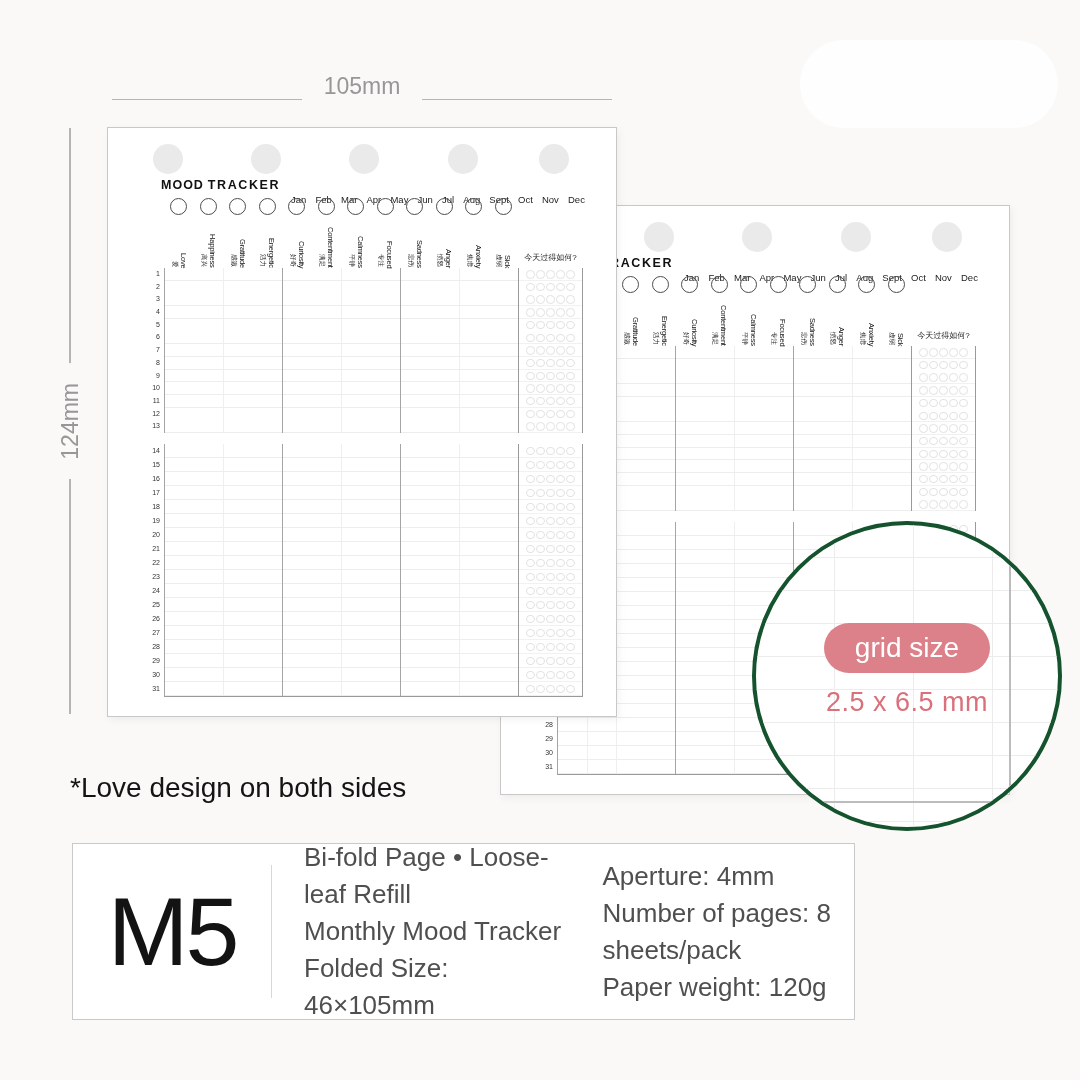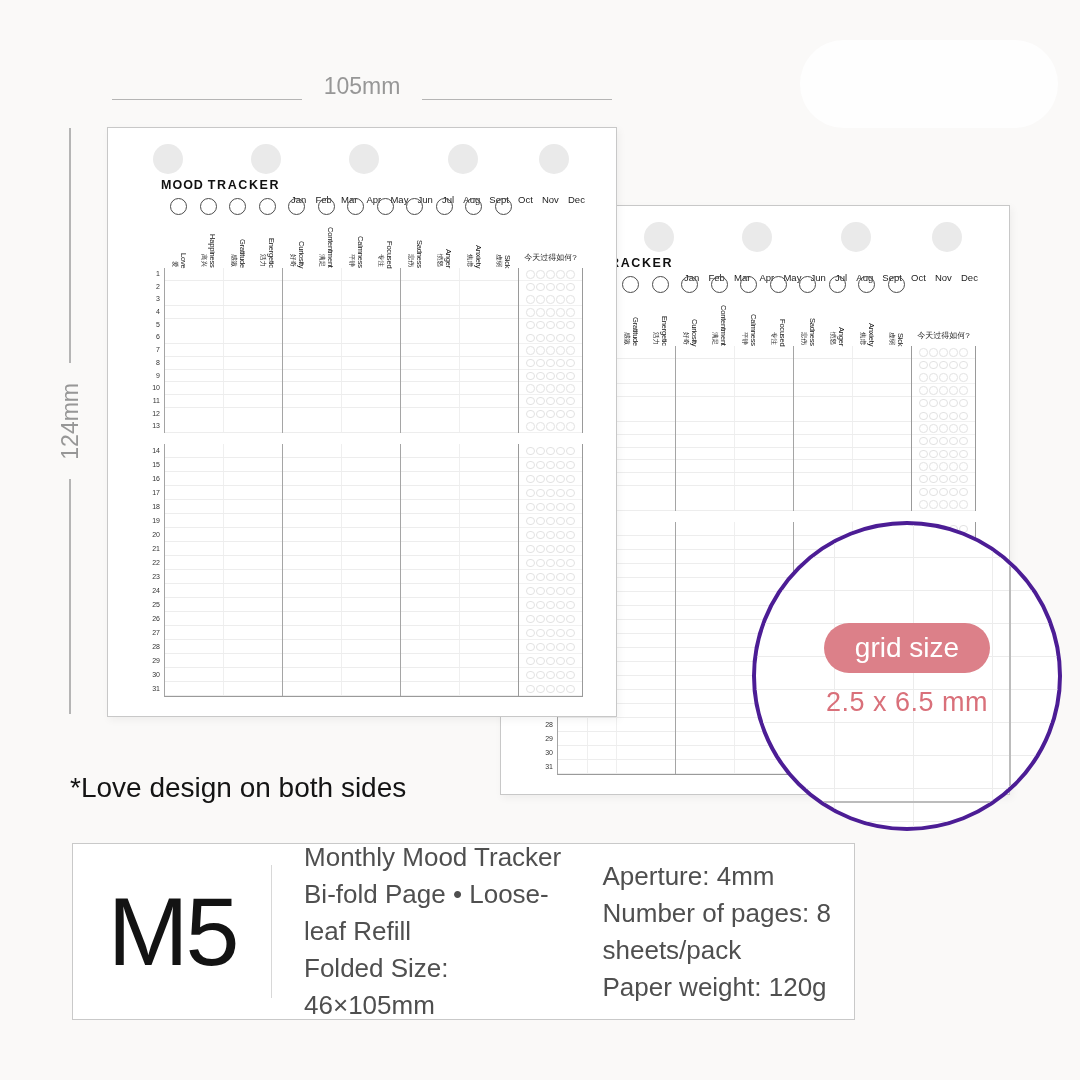--- a/index.html
+++ b/index.html
@@ -65,21 +65,21 @@
   .vline { position:absolute; top:0; bottom:0; width:1.3px; background:#a5a5a5; }
   .vline.v1 { left:117px; } .vline.v2 { left:235px; }
   .circle-col { width:65px; border-left:1.3px solid #9a9a9a; border-right:1.3px solid #9a9a9a;
     background-image: repeating-linear-gradient(to bottom, transparent 0, transparent calc(var(--rh) - 0.8px), #f1f1f1 calc(var(--rh) - 0.8px), #f1f1f1 var(--rh)); }
   .ccirc-row { height:var(--rh); display:flex; align-items:center; justify-content:center; gap:1.5px; }
   .ccirc { width:8.5px; height:8.5px; border:1px solid #e2e2e2; border-radius:50%; }
   .section.bottom .grid-area, .section.bottom .circle-col { border-bottom:1.3px solid #9a9a9a; }
 
   
   .mag { position:absolute; left:752px; top:521px; width:310px; height:310px;
-         border-radius:50%; border:4px solid #4c1d95; background:#fff;
+         border-radius:50%; border:4px solid #14532d; background:#fff;
          overflow:hidden; z-index:4; }
   .mag-grid { position:absolute; inset:0;
     background-image:
       repeating-linear-gradient(to bottom, transparent 0, transparent 32px, #ececec 32px, #ececec 33px),
       repeating-linear-gradient(to right, transparent 0, transparent 78px, #ececec 78px, #ececec 79px); }
   .mag-vline { position:absolute; left:253px; top:0; height:276px; width:2px; background:#bcbcbc; }
   .mag-hline { position:absolute; top:276px; left:0; width:253px; height:2px; background:#bcbcbc; }
   .mag-pill { position:absolute; left:50%; transform:translateX(-50%); top:98px;
               width:166px; height:50px; border-radius:25px; background:#dc8089;
               display:flex; align-items:center; justify-content:center;
@@ -834,22 +834,22 @@
   <div class="mag-pill">grid size</div>
   <div class="mag-size">2.5 x 6.5 mm</div>
 </div>
 
 <div class="note">*Love design on both sides</div>
 
 <div class="info">
   <div class="info-m5">M5</div>
   <div class="info-div"></div>
   <div class="info-desc">
+    <div>Bi-fold Page • Loose-leaf Refill</div>
     <div>Monthly Mood Tracker</div>
-    <div>Bi-fold Page • Loose-leaf Refill</div>
     <div>Folded Size: 46×105mm</div>
   </div>
   <div class="info-specs">
     <div>Aperture: 4mm</div>
     <div>Number of pages: 8 sheets/pack</div>
     <div>Paper weight: 120g</div>
   </div>
 </div>
 
 </body></html>

